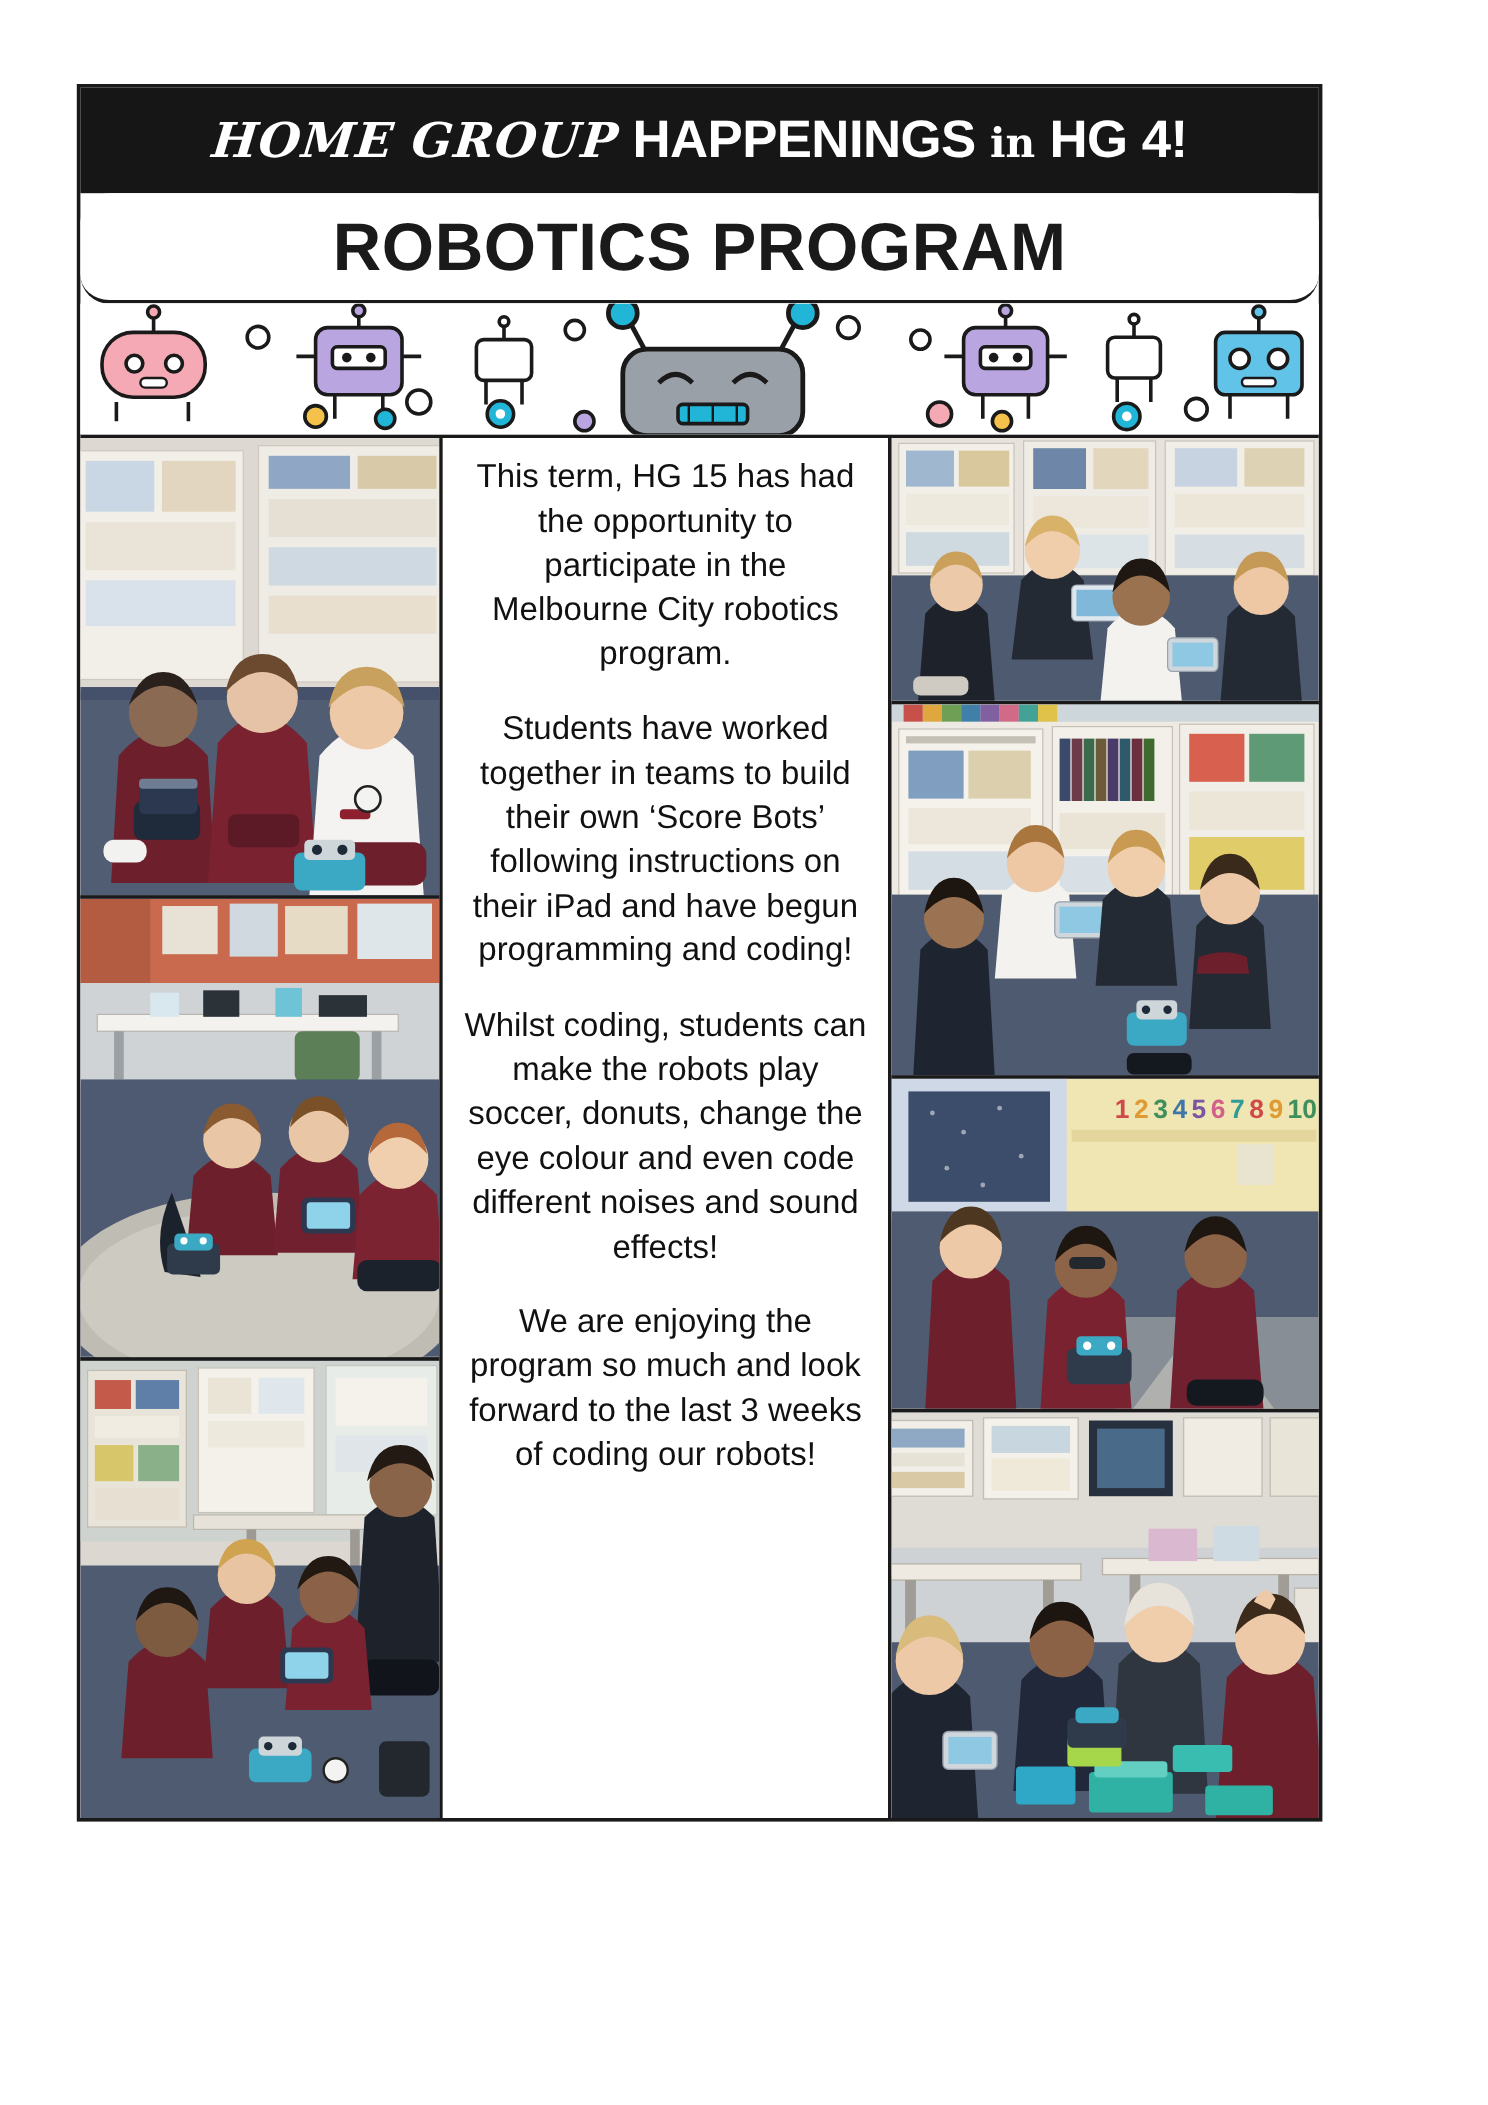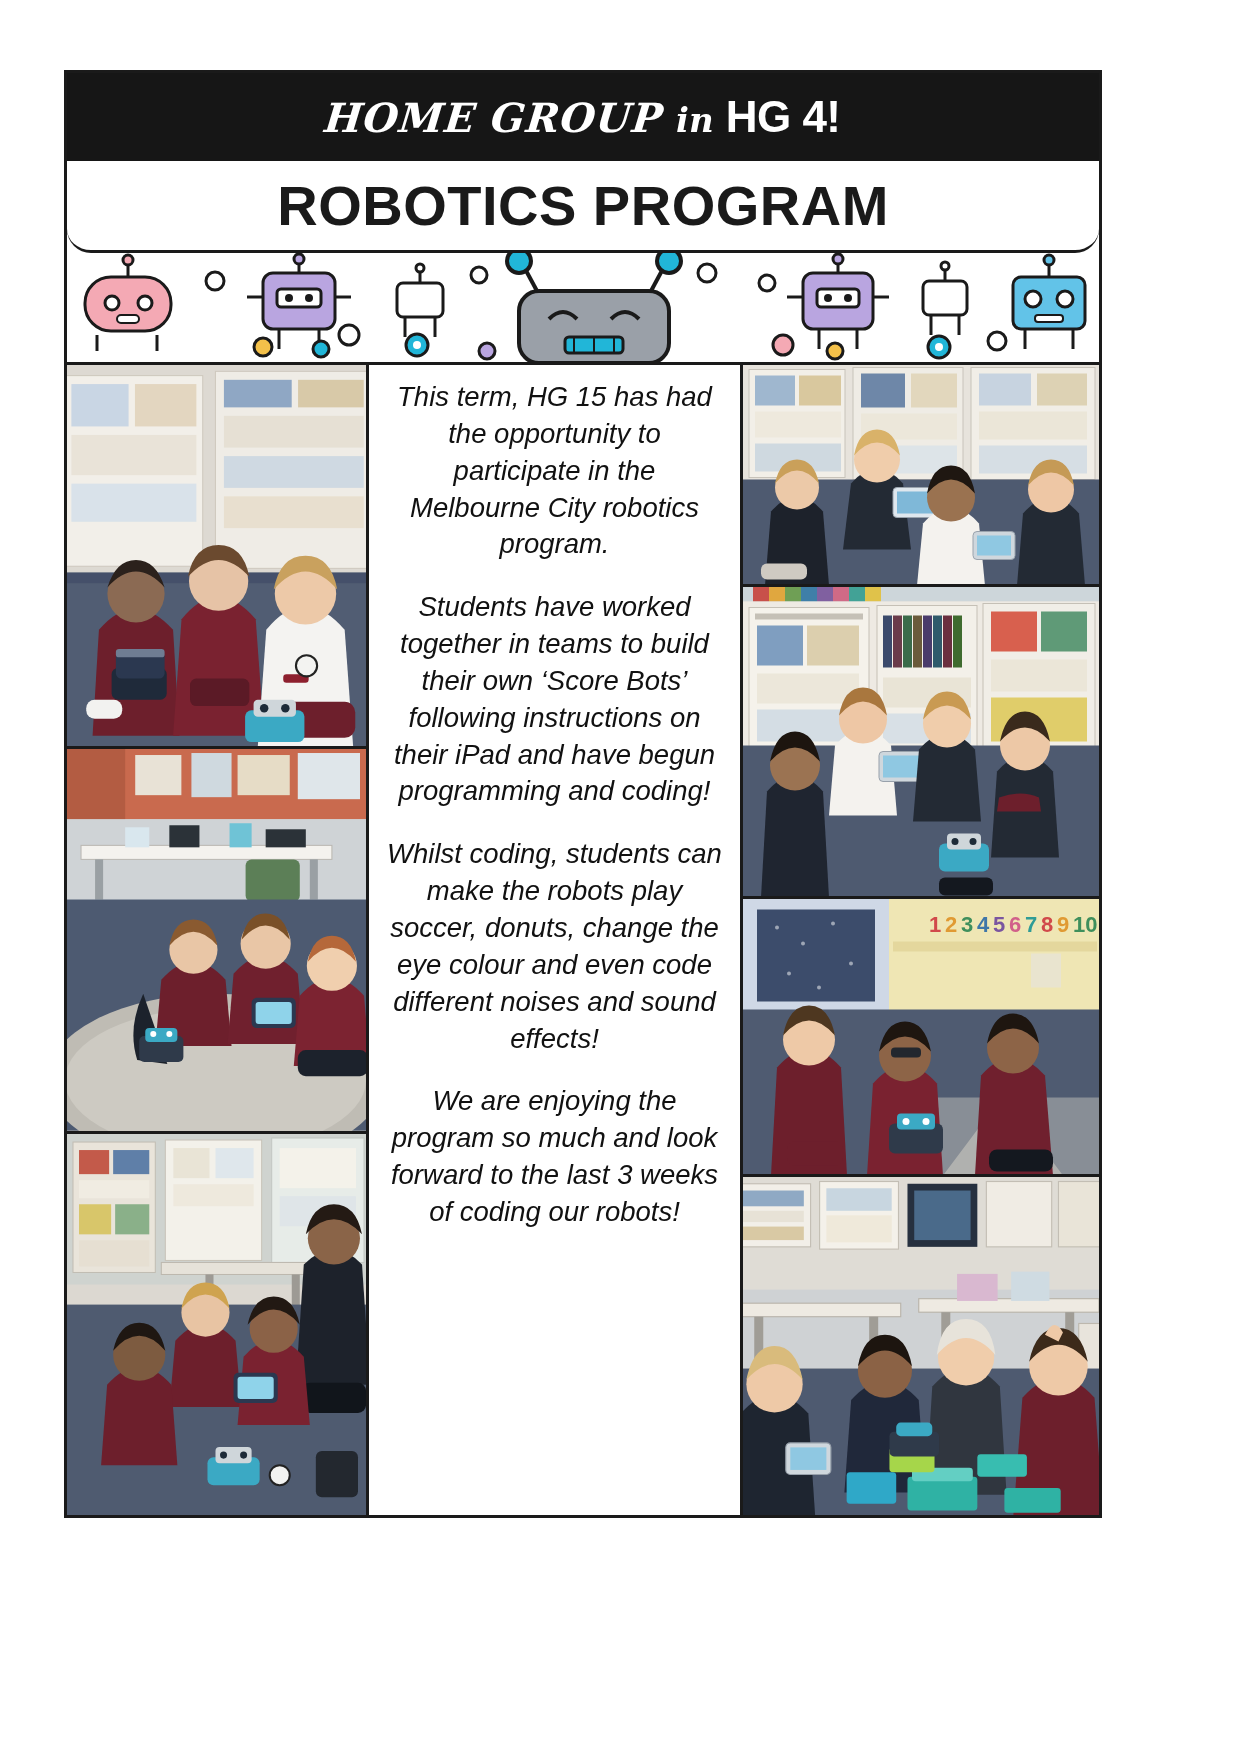--- a/index.html
+++ b/index.html
@@ -57,21 +57,20 @@
     transform: skewX(-6deg);
   }
   .banner-bold {
     font-family: "Liberation Sans", sans-serif;
     font-weight: bold;
     font-size: 44px;
     letter-spacing: -0.5px;
   }
   .banner-in {
     font-family: "DejaVu Serif", serif;
-    font-style: italic;
     font-size: 34px;
     font-weight: bold;
   }
 
   
   .titlebar {
     height: 92px;
     border-bottom: 3px solid #1a1a1a;
     display: flex;
     align-items: center;
@@ -110,21 +109,20 @@
     flex-direction: column;
     border-right: 3px solid #1a1a1a;
   }
   .col-mid {
     width: 374px;
     border-right: 3px solid #1a1a1a;
     padding: 14px 16px 10px 16px;
     display: flex;
     flex-direction: column;
     background: #fff;
-    font-style: italic;
   }
   .col-right {
     flex: 1;
     display: flex;
     flex-direction: column;
   }
 
   .photo {
     position: relative;
     overflow: hidden;
@@ -160,20 +158,21 @@
 </style>
 </head>
 <body>
 
 <div class="page">
   <div class="poster">
 
     <div class="banner">
       <div class="banner-line">
         <span class="banner-script">HOME GROUP</span>
+        <span class="banner-bold">HAPPENINGS</span>
         <span class="banner-in">in</span>
         <span class="banner-bold">HG 4!</span>
       </div>
     </div>
 
     <div class="titlebar">
       <h1>ROBOTICS PROGRAM</h1>
     </div>
 
     <div class="robot-strip">

